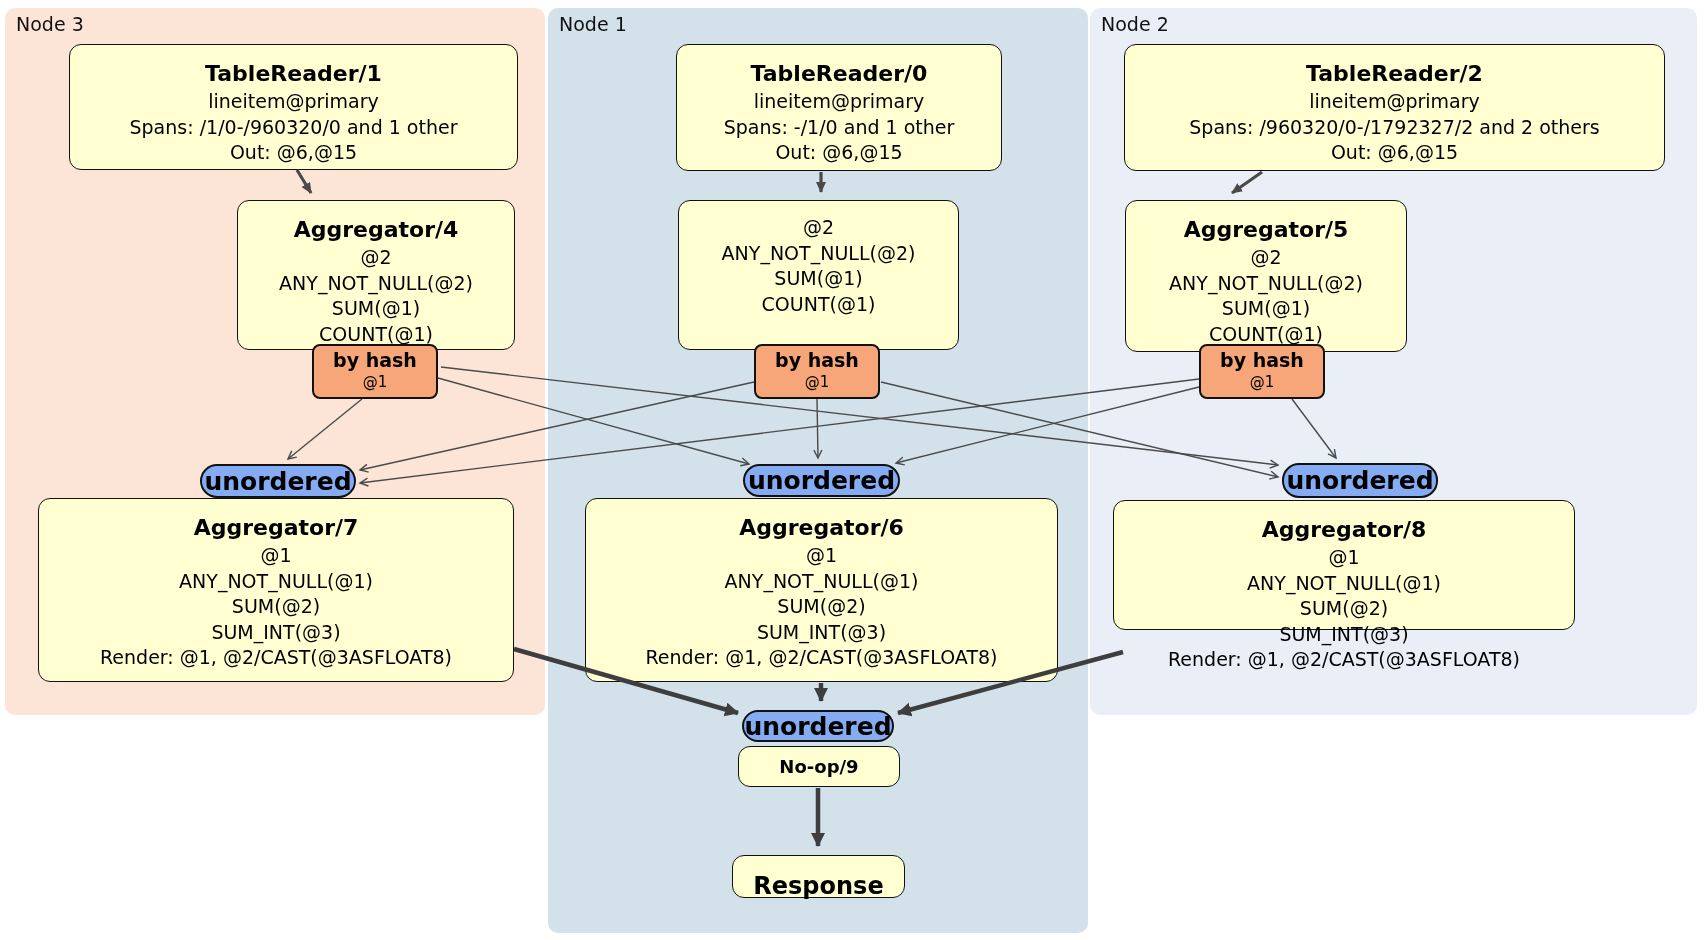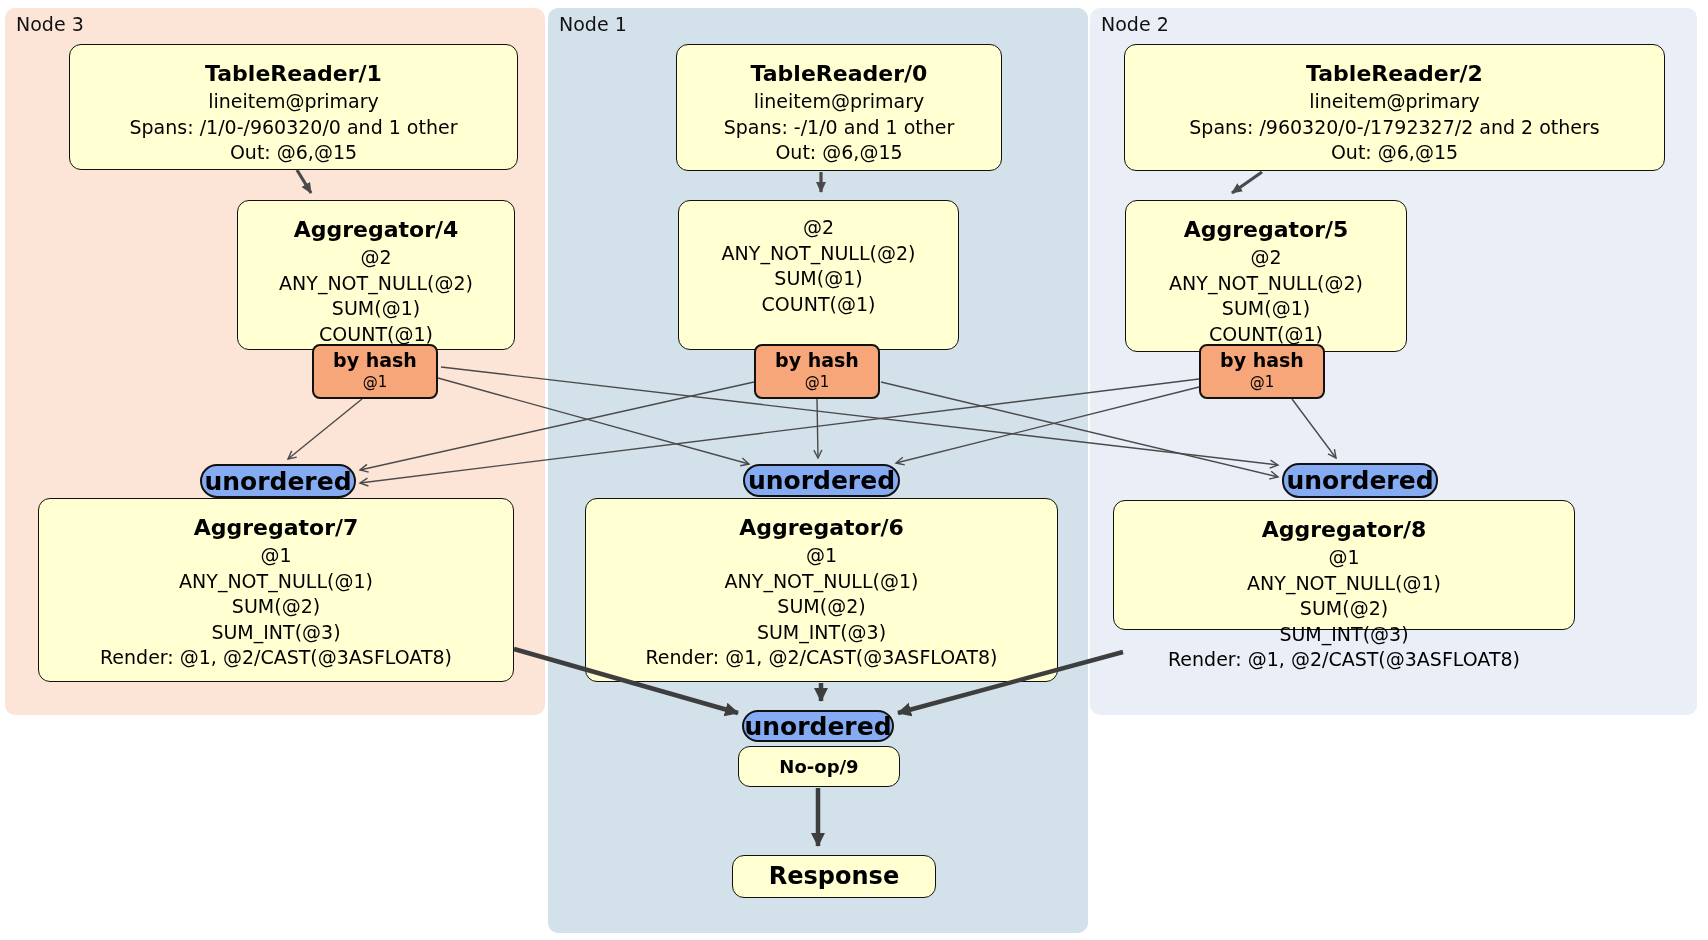--- a/index.html
+++ b/index.html
@@ -27,21 +27,21 @@
   #tr0{left:658px;top:44px;width:326px;height:127px;margin-left:18px;}
   #tr2{left:1124px;top:44px;width:541px;height:127px;}
   #agg4{left:237px;top:200px;width:278px;height:150px;}
   #agg3{left:678px;top:200px;width:281px;height:150px;}
   #agg5{left:1125px;top:200px;width:282px;height:152px;}
   #agg7{left:38px;top:498px;width:476px;height:184px;}
   #agg6{left:585px;top:498px;width:473px;height:184px;}
   #agg8{left:1065px;top:500px;width:462px;height:130px;margin-left:48px;}
   #noop{left:738px;top:746px;width:162px;height:41px;padding-top:0;}
   #noop .title{line-height:39px;font-size:18px;}
-  #response{left:732px;top:855px;width:204px;height:43px;padding-top:0;}
+  #response{left:732px;top:855px;width:173px;height:43px;padding-top:10px;}
   #response .title{line-height:41px;font-size:24px;}
 
   .router{
     position:absolute;background:#F6A678;border:2px solid #111;border-radius:8px;
     box-sizing:border-box;text-align:center;z-index:6;
   }
   .router .rlabel{font-weight:bold;font-size:19px;line-height:25px;padding-top:2px;}
   .router .rkey{font-size:15px;line-height:19px;}
   #bh4{left:312px;top:344px;width:126px;height:55px;}
   #bh3{left:754px;top:344px;width:126px;height:55px;}

